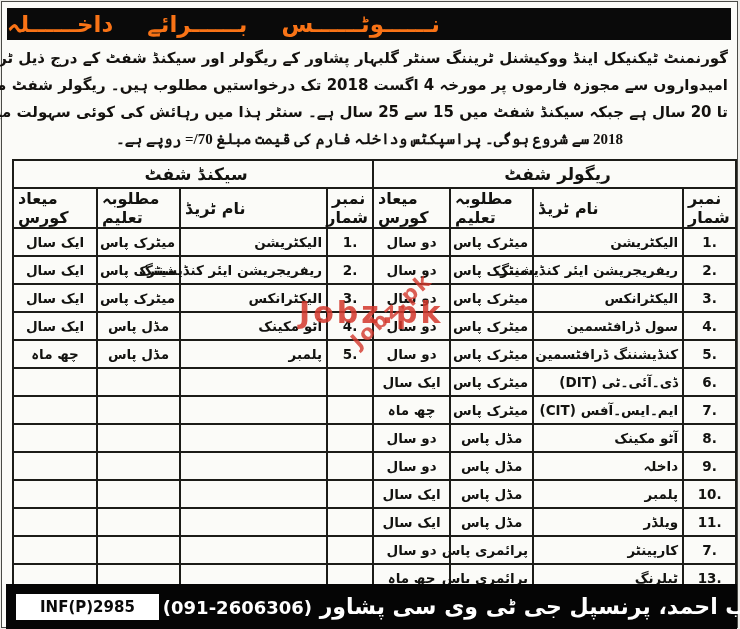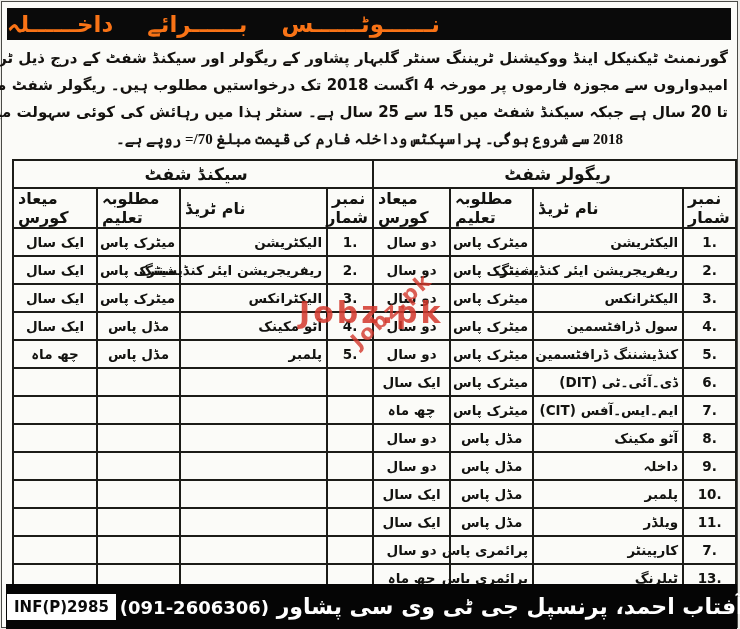--- a/index.html
+++ b/index.html
@@ -67,22 +67,22 @@
   
   .footer {
     position: absolute; left: 4px; top: 582px;
     width: 731px; height: 45px;
     background: #050505;
     display: flex; align-items: center;
   }
   .inf {
     background: #ffffff; color: #0a0a0a;
     font-weight: bold; font-size: 15px;
-    padding: 4px 7px;
-    margin-left: 1px;
+    padding: 4px 24px;
+    margin-left: 10px;
     white-space: nowrap;
   }
   .contact {
     flex: 1;
     direction: rtl;
     text-align: right;
     color: #ffffff;
     font-weight: bold;
     font-size: 22px;
     padding: 0 8px 0 4px;

